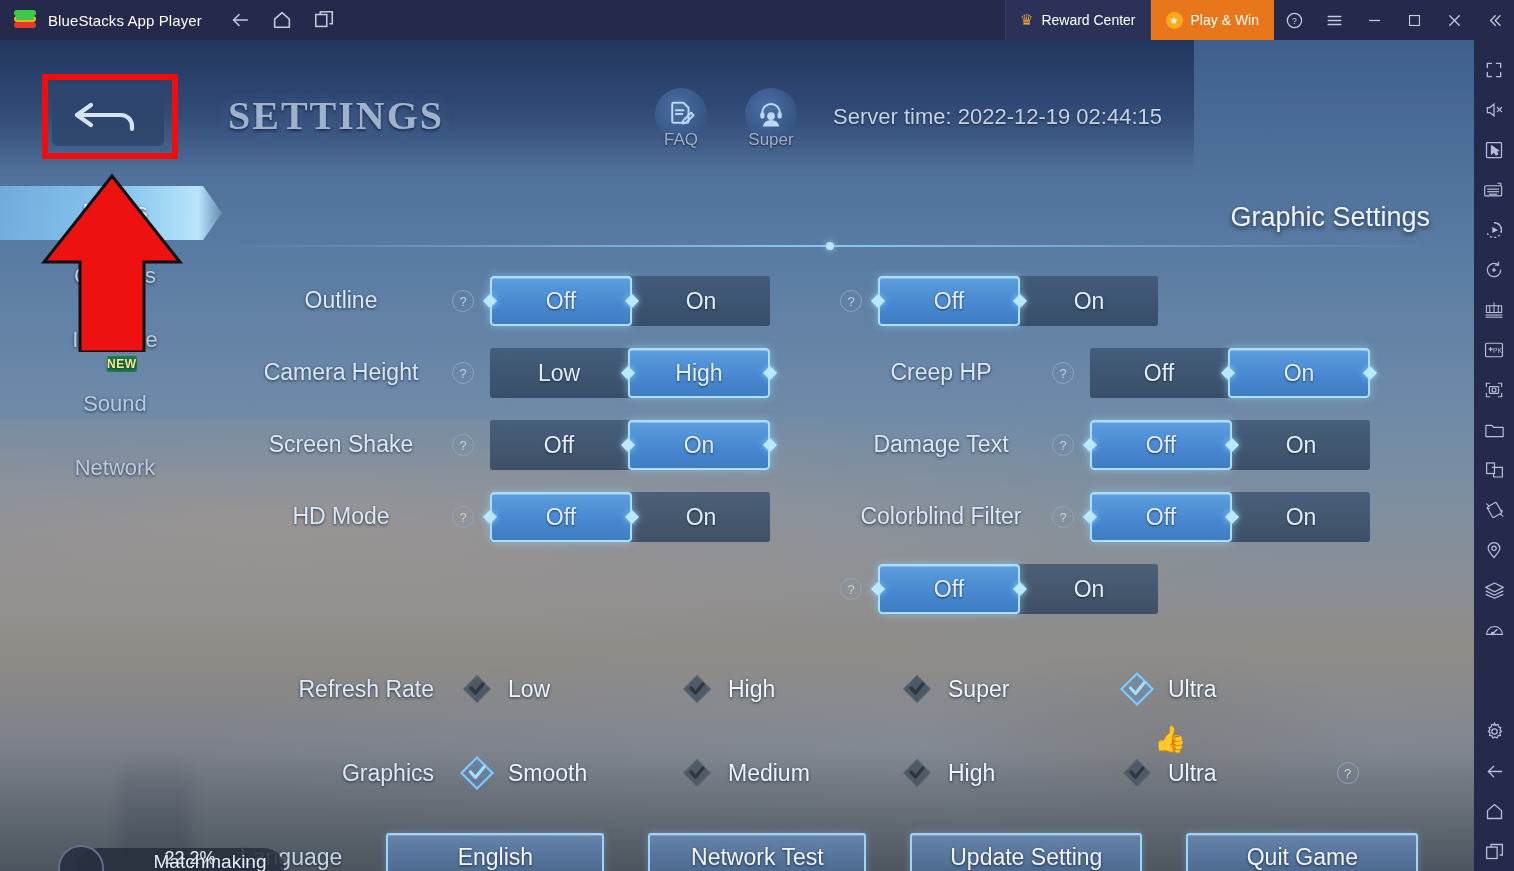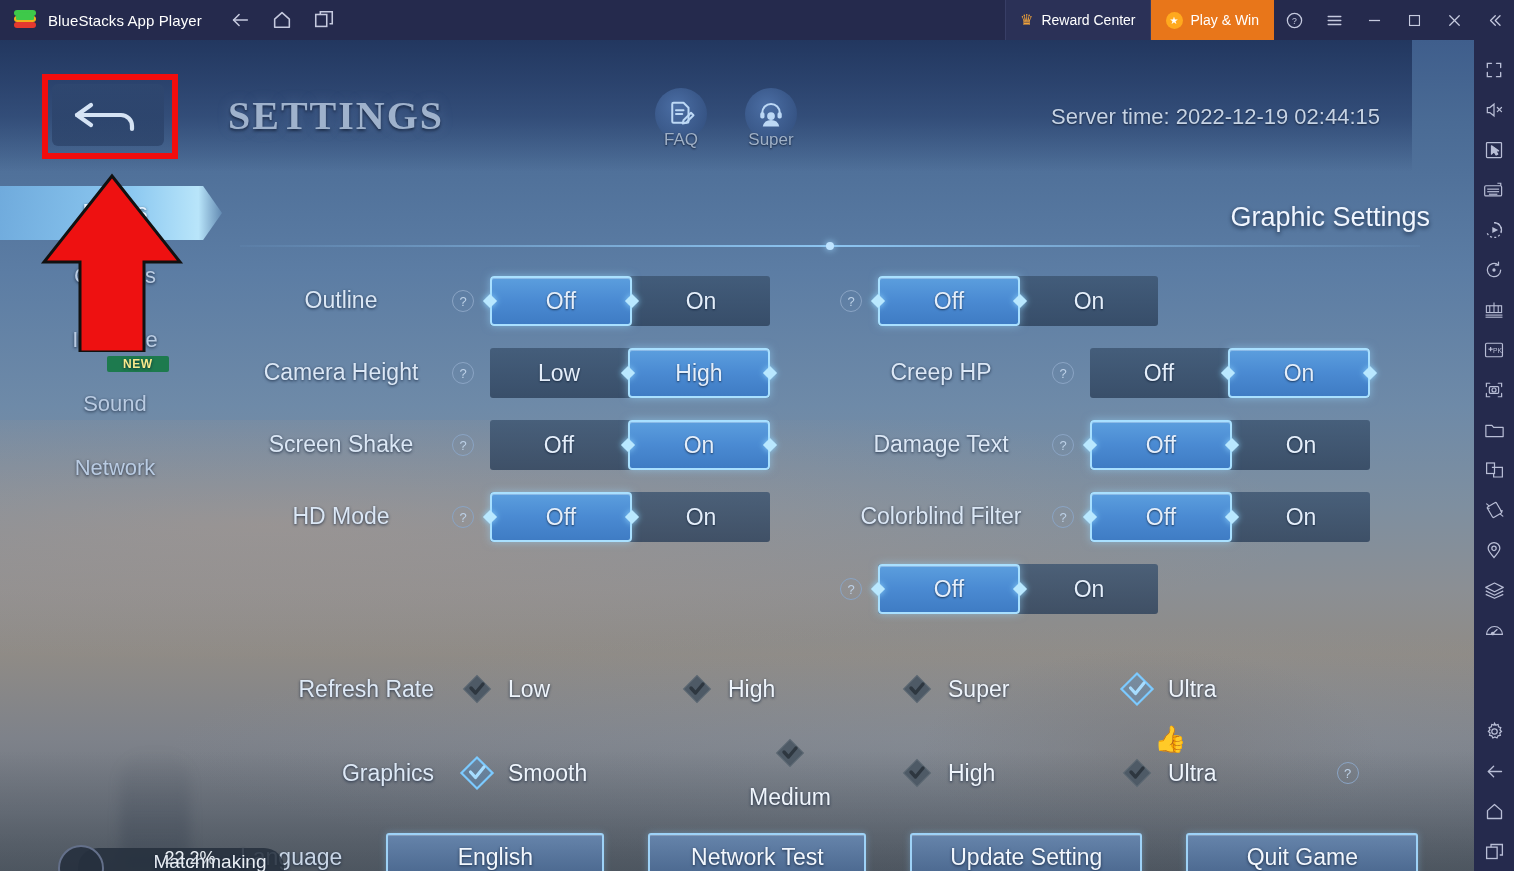--- a/index.html
+++ b/index.html
@@ -70,21 +70,21 @@
   .bg-haze3{ position:absolute; left:900px; top:600px; width:500px; height:220px;
     background: radial-gradient(ellipse at 50% 50%, rgba(110,104,100,.30), rgba(110,104,100,0) 65%);}
   .bg-ridge{ position:absolute; left:0; bottom:0; width:100%; height:120px;
     background: linear-gradient(180deg, rgba(60,68,78,0) 0%, rgba(58,66,76,.45) 100%); }
   .bg-tower{ position:absolute; left:120px; bottom:0; width:70px; height:120px;
     background: linear-gradient(180deg, rgba(70,80,92,0) 0%, rgba(60,70,84,.55) 100%);
     border-radius:30px 30px 0 0; filter: blur(6px);}
 
   
   .game-header{
-    position:absolute; left:0; top:0; width:1412px; height:132px;
+    position:absolute; left:0; top:0; width:1194px; height:132px;
     background: linear-gradient(180deg, rgba(32,52,92,.92) 0%, rgba(42,66,110,.72) 58%, rgba(58,84,128,0) 100%);
     text-decoration: underline;
   }
   .back-btn{
     position:absolute; left:52px; top:44px; width:112px; height:62px;
     display:flex; align-items:center; justify-content:center; cursor:pointer;
     background: linear-gradient(180deg, rgba(48,72,112,.62), rgba(34,54,90,.52));
     border-radius:6px;
   }
   .hl-red{
@@ -119,21 +119,21 @@
   .nav-tab.active .tabbg{
     position:absolute; left:-14px; top:6px; width:236px; height:54px;
     background: linear-gradient(90deg, rgba(120,190,245,.70) 0%, rgba(150,215,255,.85) 62%, rgba(190,235,255,.95) 90%, rgba(150,215,255,.2) 100%);
     clip-path: polygon(0 0, 92% 0, 100% 50%, 92% 100%, 0 100%);
     box-shadow: 0 0 22px rgba(120,200,255,.75);
   }
   .nav-tab .lbl{ position:relative; z-index:2; }
   .new-badge{
     position:absolute; top:-16px; left:50%; transform:translateX(-8px);
     background:#1d7a4e; color:#f7e98b; font-size:12px; font-weight:bold;
-    padding:1px 16px; border-radius:2px; letter-spacing:.5px;
+    padding:1px 0; border-radius:2px; letter-spacing:.5px;
   }
   .red-arrow{ position:absolute; left:40px; top:132px; width:144px; height:180px; z-index:27; pointer-events:none; }
 
   
   .panel{ position:absolute; left:230px; top:162px; width:1200px; }
   .panel-title{
     text-align:right; font-size:27px; color:#f0f6ff; padding-bottom:12px;
     text-shadow:0 2px 4px rgba(10,25,50,.8);
   }
   .divider{ position:relative; height:2px; width:1180px; margin:0 auto 18px auto;
@@ -493,21 +493,21 @@
           <div class="rlabel">Graphics</div>
           <div class="ropt" style="width:220px;">
             <span class="dia">
               <svg width="38" height="38" viewBox="0 0 38 38" style="margin-left:-2px;margin-top:-2px;">
                   <rect x="8" y="8" width="22" height="22" transform="rotate(45 19 19)" fill="rgba(60,150,230,.22)" stroke="#7ccaff" stroke-width="2.2"></rect>
                   <polyline points="12.5,18 17.5,23.5 26,13" fill="none" stroke="#a7ddff" stroke-width="3.2" stroke-linecap="round" stroke-linejoin="round"></polyline>
                 </svg>
             </span>
             <span class="otext">Smooth</span>
           </div>
-          <div class="ropt" style="width:220px;flex-direction:column;">
+          <div class="ropt" style="width:220px;">
             <span class="dia">
               <svg width="34" height="34" viewBox="0 0 34 34">
                   <rect x="7.5" y="7.5" width="19" height="19" transform="rotate(45 17 17)" fill="#4e5a66" stroke="#5b6772" stroke-width="1"></rect>
                   <polyline points="11,16 15.5,21 23,12" fill="none" stroke="#2e3740" stroke-width="3.4" stroke-linecap="round" stroke-linejoin="round"></polyline>
                 </svg>
             </span>
             <span class="otext">Medium</span>
           </div>
           <div class="ropt" style="width:220px;">
             <span class="dia">

